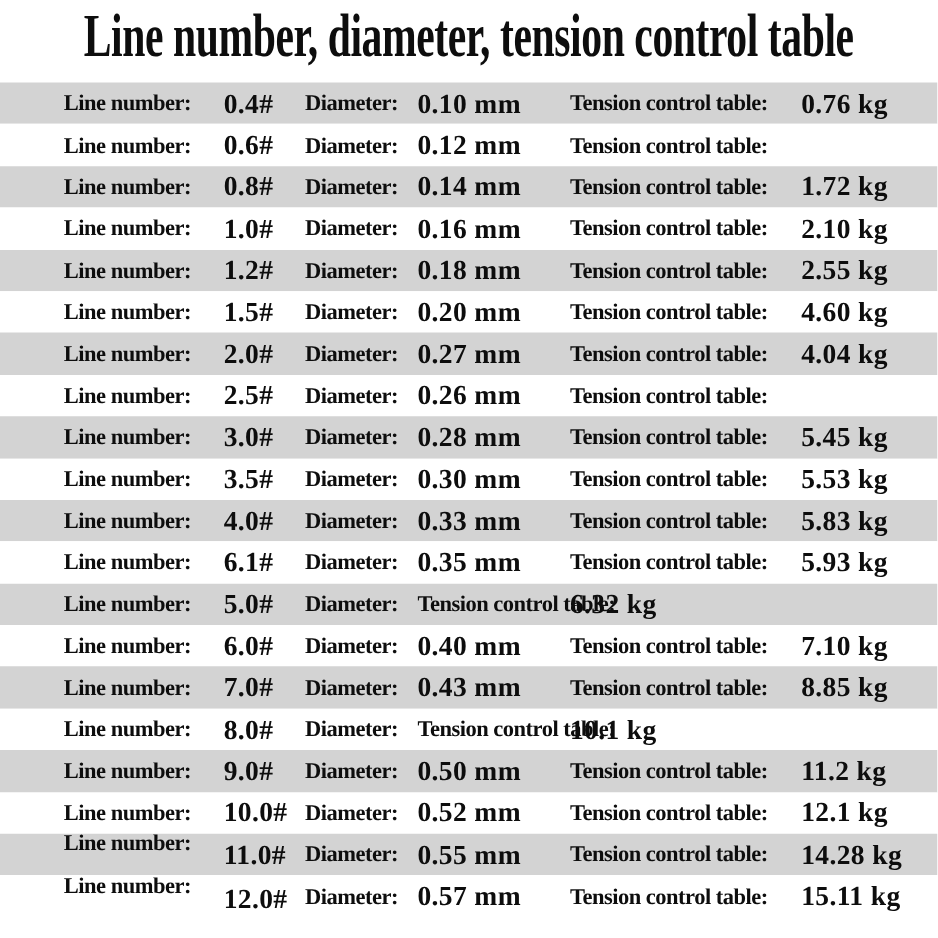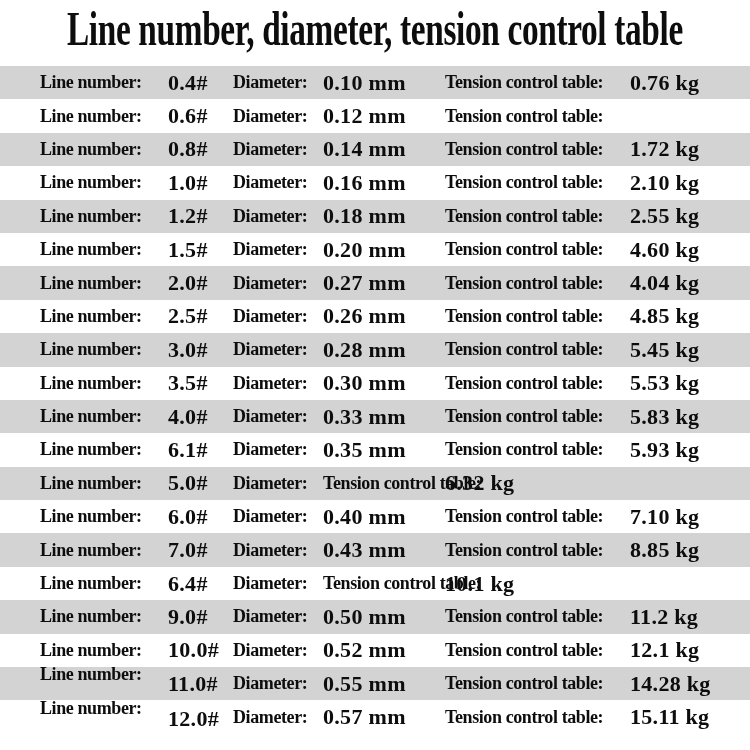--- a/index.html
+++ b/index.html
@@ -23,21 +23,21 @@
     white-space: nowrap;
     letter-spacing: -0.5px;
     transform: scaleX(0.68);
   }
   .spec-table { width: 750px; }
   .row {
     height: 33.4px;
     display: grid;
     grid-template-columns: 128px 65px 90px 122px 185px auto;
     align-items: center;
-    padding-left: 40px;
+    padding-left: 51px;
     box-sizing: border-box;
     background: #ffffff;
   }
   .row:nth-child(odd) { background: #d3d3d3; }
   .lbl {
     font-weight: bold;
     font-size: 18px;
     letter-spacing: -0.4px;
     white-space: nowrap;
   }
@@ -121,21 +121,20 @@
     <span class="lbl lbl-ten">Tension control table:</span>
     <span class="val val-ten">4.04 kg</span>
   </div>
 
   <div class="row">
     <span class="lbl lbl-line">Line number:</span>
     <span class="val val-line">2.5#</span>
     <span class="lbl lbl-dia">Diameter:</span>
     <span class="val val-dia">0.26 mm</span>
     <span class="lbl lbl-ten">Tension control table:</span>
-    <span class="val val-ten">4.85 kg</span>
   </div>
 
   <div class="row">
     <span class="lbl lbl-line">Line number:</span>
     <span class="val val-line">3.0#</span>
     <span class="lbl lbl-dia">Diameter:</span>
     <span class="val val-dia">0.28 mm</span>
     <span class="lbl lbl-ten">Tension control table:</span>
     <span class="val val-ten">5.45 kg</span>
   </div>
@@ -188,21 +187,21 @@
     <span class="lbl lbl-line">Line number:</span>
     <span class="val val-line">7.0#</span>
     <span class="lbl lbl-dia">Diameter:</span>
     <span class="val val-dia">0.43 mm</span>
     <span class="lbl lbl-ten">Tension control table:</span>
     <span class="val val-ten">8.85 kg</span>
   </div>
 
   <div class="row">
     <span class="lbl lbl-line">Line number:</span>
-    <span class="val val-line">6.4#</span>
+    <span class="val val-line">8.0#</span>
     <span class="lbl lbl-dia">Diameter:</span>
     <span class="lbl lbl-ten">Tension control table:</span>
     <span class="val val-ten">10.1 kg</span>
   </div>
 
   <div class="row">
     <span class="lbl lbl-line">Line number:</span>
     <span class="val val-line">9.0#</span>
     <span class="lbl lbl-dia">Diameter:</span>
     <span class="val val-dia">0.50 mm</span>

